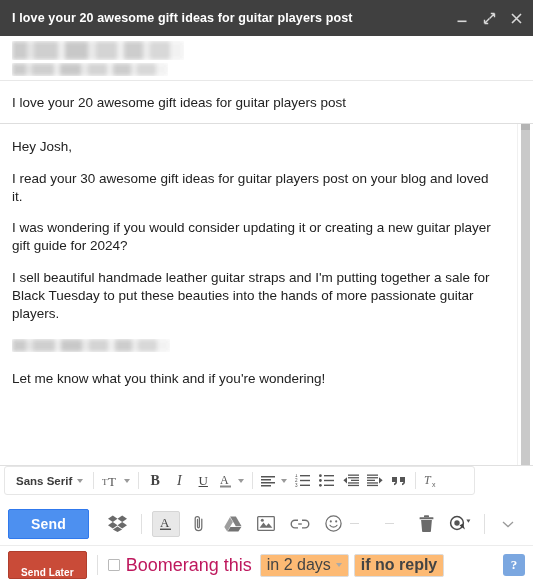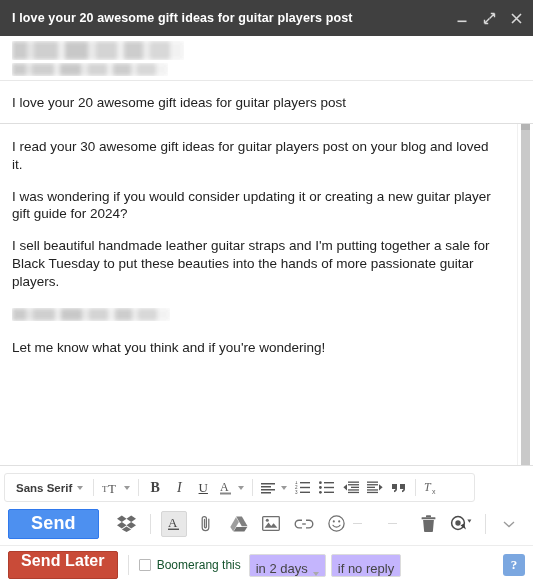--- a/index.html
+++ b/index.html
@@ -62,21 +62,21 @@
   .scroll-thumb{
     position:absolute;left:3px;top:0;width:9px;height:100%;
     background:#c9c9c9;border-radius:0;
   }
   .scroll-cap{
     position:absolute;left:3px;top:0;width:9px;height:6px;background:#b4b4b4;
   }
 
   
   .fmt-bar{
-    flex:0 0 37px;display:flex;align-items:flex-end;
+    flex:0 0 37px;display:flex;align-items:flex-start;
     border-top:1px solid #e0e0e0;
     background:#fff;box-sizing:border-box;padding:0 6px 0 4px;position:relative;
   }
   .fmt-inner{
     display:flex;align-items:center;height:29px;
     border:1px solid #e6e6e6;border-radius:3px;padding:0 3px;box-sizing:border-box;
     background:#fff;width:calc(100% - 52px);
   }
   .fi{
     height:25px;min-width:24px;display:flex;align-items:center;justify-content:center;
@@ -92,21 +92,21 @@
   .fi i.it{font-family:"Liberation Serif",serif;font-size:14px;color:#444;font-style:italic;}
   .fi .ul{font-family:"Liberation Serif",serif;font-size:13px;color:#444;text-decoration:underline;}
   .fi svg{display:block;}
 
   
   .send-row{
     flex:0 0 43px;display:flex;align-items:center;padding:0 8px 0 8px;
     box-sizing:border-box;background:#fff;
   }
   .send-btn{
-    background:#4d90f0;color:#fff;font-size:18px;font-weight:bold;
+    background:#4d90f0;color:#fff;font-size:14px;font-weight:bold;
     border:1px solid #3079ed;border-radius:2px;height:28px;padding:0 22px;
     display:flex;align-items:center;justify-content:center;cursor:pointer;
     letter-spacing:.2px;
   }
   .ai{
     width:28px;height:26px;display:flex;align-items:center;justify-content:center;
     cursor:pointer;color:#777;margin:0 3px;
   }
   .ai.active{background:#e8e8e8;border:1px solid #d6d6d6;border-radius:2px;box-sizing:border-box;}
   .ai svg{display:block;}
@@ -114,32 +114,32 @@
   .dots{display:flex;align-items:center;gap:26px;margin-right:16px;}
   .dot{width:9px;height:1px;background:#d9d9d9;}
   .vsep{width:1px;height:20px;background:#e0e0e0;margin:0 7px;}
 
   
   .bm-row{
     flex:0 0 39px;display:flex;align-items:center;padding:0 8px;
     box-sizing:border-box;background:#fff;border-top:1px solid #ececec;
   }
   .send-later{
-    background:#c94b38;color:#fff;font-size:16px;font-weight:bold;
+    background:#c94b38;color:#fff;font-size:10px;font-weight:bold;
     border:1px solid #b03e2d;border-radius:2px;height:26px;padding:0 12px;
-    display:flex;align-items:flex-start;cursor:pointer;letter-spacing:.1px;
+    display:flex;align-items:flex-end;cursor:pointer;letter-spacing:.1px;
   }
   .bm-chk{
     width:12px;height:12px;border:1px solid #b9b9b9;border-radius:1px;background:#fff;
     margin-right:6px;cursor:pointer;box-sizing:border-box;
   }
-  .bm-label{font-size:12px;color:#14532d;cursor:pointer;white-space:nowrap;}
+  .bm-label{font-size:18px;color:#be185d;cursor:pointer;white-space:nowrap;}
   .bm-select{
-    height:23px;border:1px solid #dcdcdc;border-radius:2px;background:#c4b5fd;
-    display:flex;align-items:flex-end;padding:0 6px;font-size:13px;color:#444;
+    height:23px;border:1px solid #dcdcdc;border-radius:2px;background:#fdba74;
+    display:flex;align-items:center;padding:0 6px;font-size:16px;color:#444;
     margin-left:8px;cursor:pointer;white-space:nowrap;box-sizing:border-box;
   }
   .bm-select .caret{border-top-color:#aaa;}
   .help{
     width:22px;height:22px;border-radius:3px;background:#7ba7e0;
     display:flex;align-items:center;justify-content:center;cursor:pointer;
     color:#fff;font-size:13px;font-weight:bold;
     font-family:"Liberation Serif",serif;
   }
 </style>
@@ -176,20 +176,21 @@
       <div class="blur-block b2"></div>
     </div>
   </div>
 
   <div class="subject-row">
     <span>I love your 20 awesome gift ideas for guitar players post</span>
   </div>
 
   <div class="body-wrap">
     <div class="body">
+      <p>Hey Josh,</p>
       <p>I read your 30 awesome gift ideas for guitar players post on your blog and loved it.</p>
       <p>I was wondering if you would consider updating it or creating a new guitar player gift guide for 2024?</p>
       <p>I sell beautiful handmade leather guitar straps and I'm putting together a sale for Black Tuesday to put these beauties into the hands of more passionate guitar players.</p>
       <p style="margin-bottom:16px;"><span class="blur-block b3" style="display:inline-block;vertical-align:middle;"></span></p>
       <p>Let me know what you think and if you're wondering!</p>
 
     </div>
     <div class="scrollbar">
       <div class="scroll-thumb"></div>
       <div class="scroll-cap"></div>
@@ -419,21 +420,21 @@
     <div class="vsep" style="margin:0 10px;"></div>
 
     <div class="bm-chk"></div>
     <span class="bm-label">Boomerang this</span>
 
     <div class="bm-select">
       <span>in 2 days</span>
       <span class="caret"></span>
     </div>
 
-    <div class="bm-select" style="margin-left:5px;">
+    <div class="bm-select" style="margin-left:5px;font-weight:bold;">
       <span>if no reply</span>
     </div>
 
     <div class="spacer"></div>
 
     <div class="help">
       <span>?</span>
     </div>
   </div>
 

